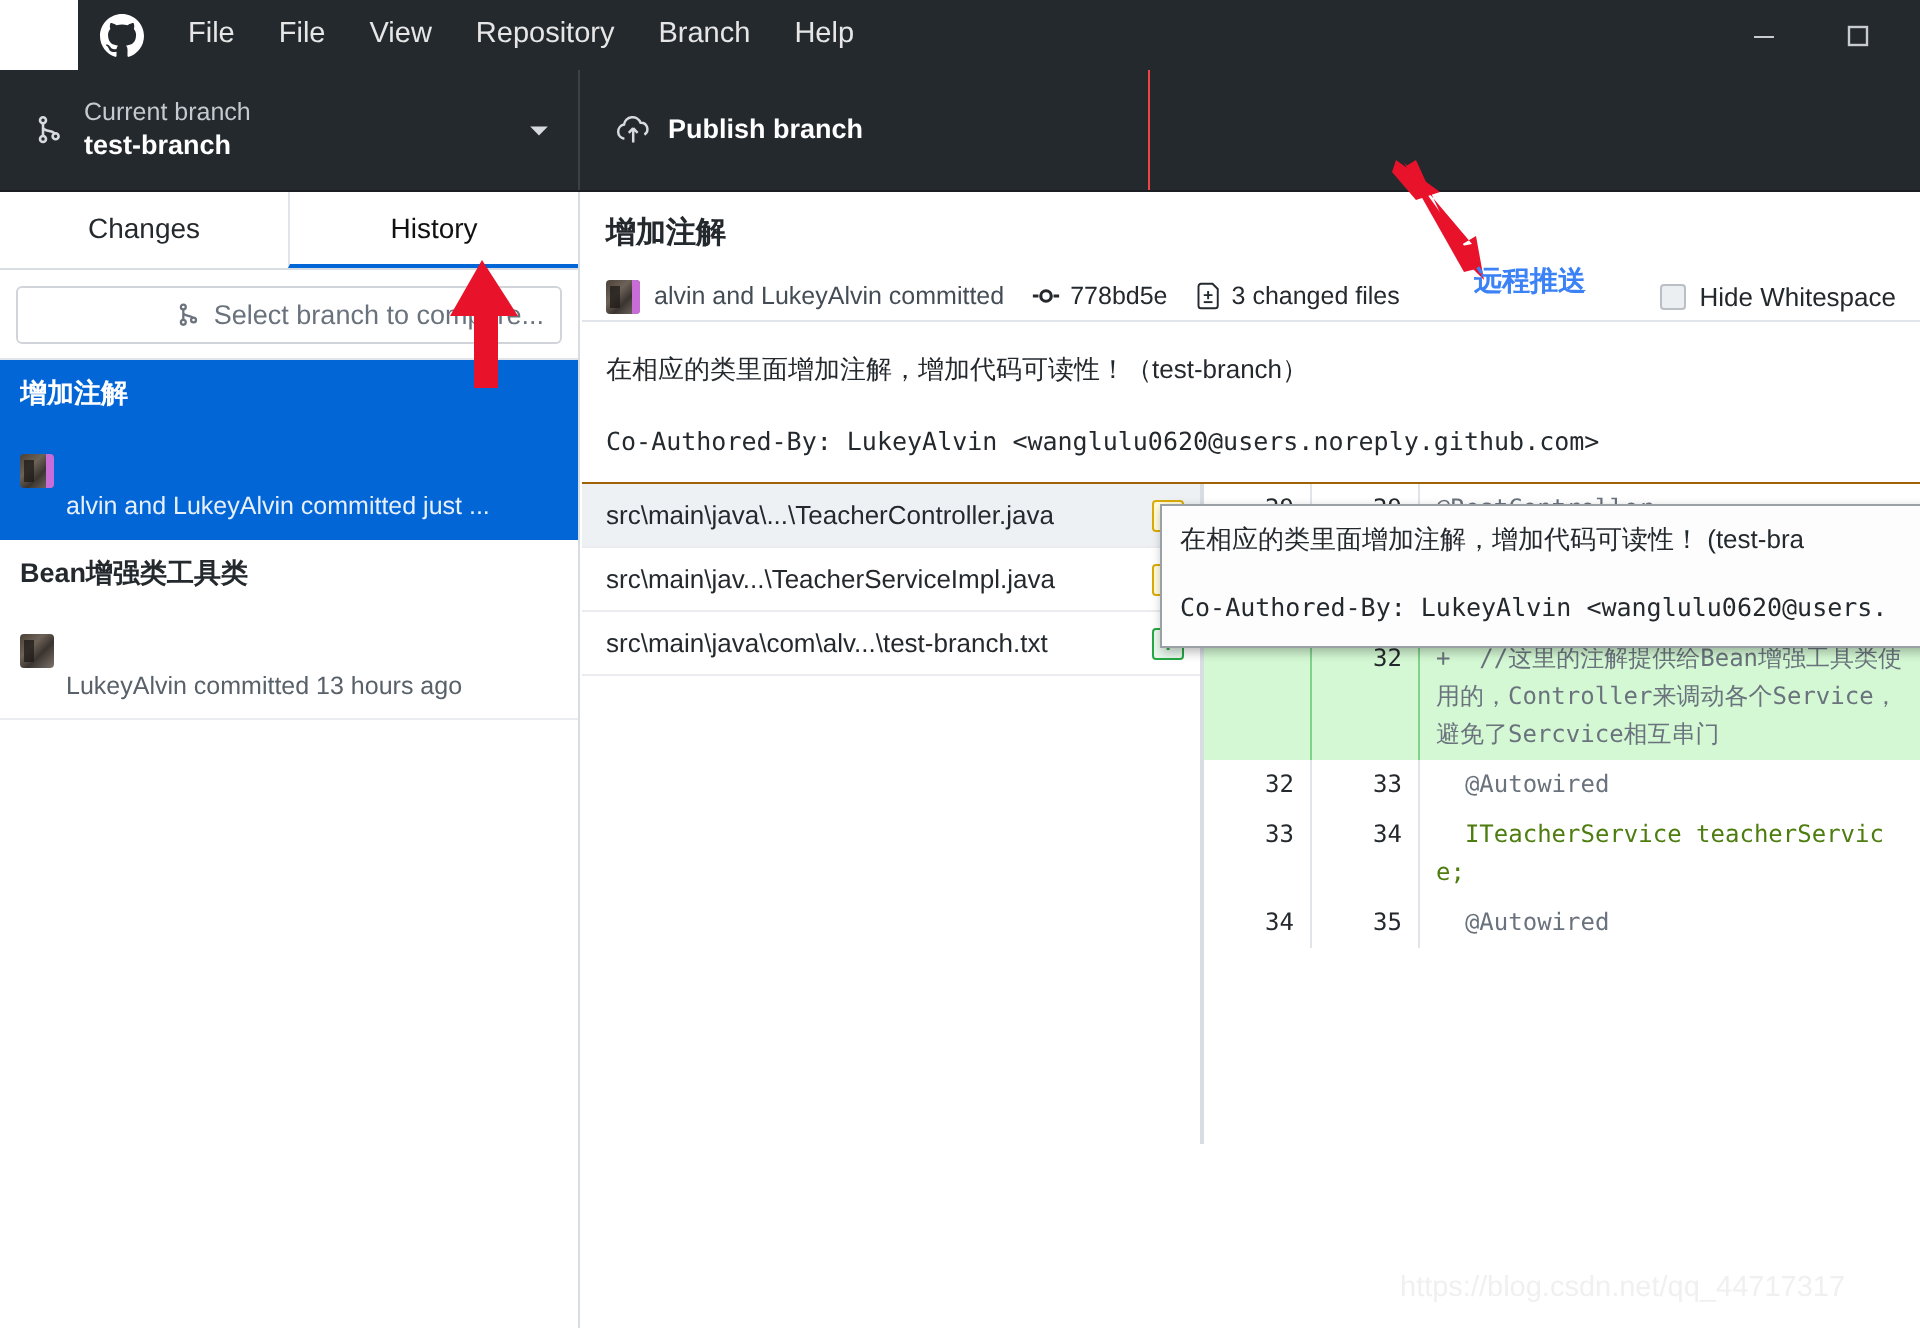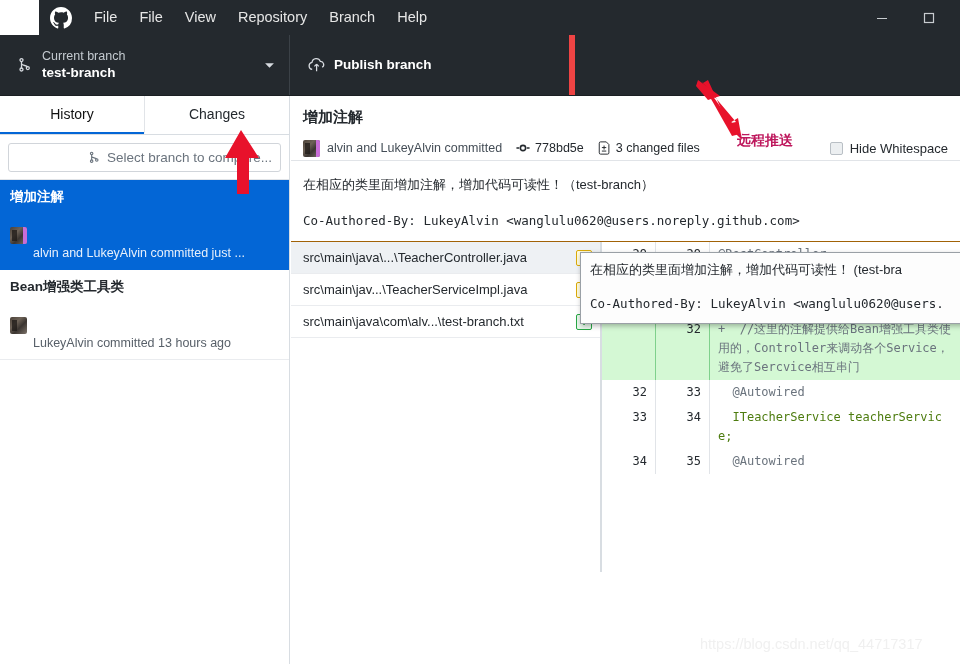--- a/index.html
+++ b/index.html
@@ -59,21 +59,21 @@
     box-sizing: border-box;
   }
   .tb-cell {
     display: flex; align-items: center;
     box-sizing: border-box;
     height: 60px;
     position: relative;
   }
   .tb-repo { width: 290px; border-right: 1px solid #3b4147; padding: 0 12px; }
   .tb-branch { width: 290px; border-right: 1px solid #3b4147; padding: 0 12px; }
-  .tb-publish { width: 285px; padding: 0 14px; border-right: 6px solid #ef4444; align-items: center;}
+  .tb-publish { width: 285px; padding: 0 14px; border-right: 1px solid #ef4444; align-items: center;}
   .tb-icon {
     width: 26px; flex: 0 0 26px;
     display: flex; align-items: center; justify-content: center;
     color: #d7dbe0;
   }
   .tb-text { flex: 1; min-width: 0; padding-left: 4px; }
   .tb-label {
     color: #c4cad0; font-size: 12.5px; line-height: 16px;
     white-space: nowrap; overflow: hidden; text-overflow: ellipsis;
   }
@@ -320,21 +320,21 @@
   .tt-l2 {
     font-size: 12.5px; color: #24292e; line-height: 20px;
     margin-top: 14px; white-space: nowrap;
     font-family: "DejaVu Sans Mono", monospace;
   }
 
   
   .anno { position: absolute; z-index: 60; pointer-events: none; }
   .anno-text {
     position: absolute; z-index: 61;
-    color: #be185d; font-weight: bold; font-size: 14px;
+    color: #3b82f6; font-weight: bold; font-size: 14px;
     white-space: nowrap;
   }
 
   .watermark {
     position: absolute; left: 700px; top: 636px;
     color: #f0f0f0; font-size: 14.5px;
     z-index: 5; white-space: nowrap;
   }
 </style>
 </head>
@@ -413,22 +413,22 @@
       </div>
       <div class="tb-text">
         <div class="tb-value">Publish branch</div>
       </div>
     </div>
   </div>
 
   <div class="sidebar">
 
     <div class="tabs">
+      <div class="tab">Changes</div>
       <div class="tab active">History</div>
-      <div class="tab">Changes</div>
     </div>
 
     <div class="branch-compare">
       <div class="bc-box">
         <span class="bc-icon">
           <svg width="13" height="13" viewBox="0 0 16 16">
             <path fill="none" stroke="#6a737d" stroke-width="1.4" d="M4.5 4.2v7.2M4.5 6.6c0 2.4 6 1.4 6 3.6"></path>
             <circle cx="4.5" cy="3.1" r="1.5" fill="none" stroke="#6a737d" stroke-width="1.4"></circle>
             <circle cx="4.5" cy="12.5" r="1.5" fill="none" stroke="#6a737d" stroke-width="1.4"></circle>
             <circle cx="10.8" cy="11.1" r="1.5" fill="none" stroke="#6a737d" stroke-width="1.4"></circle>

